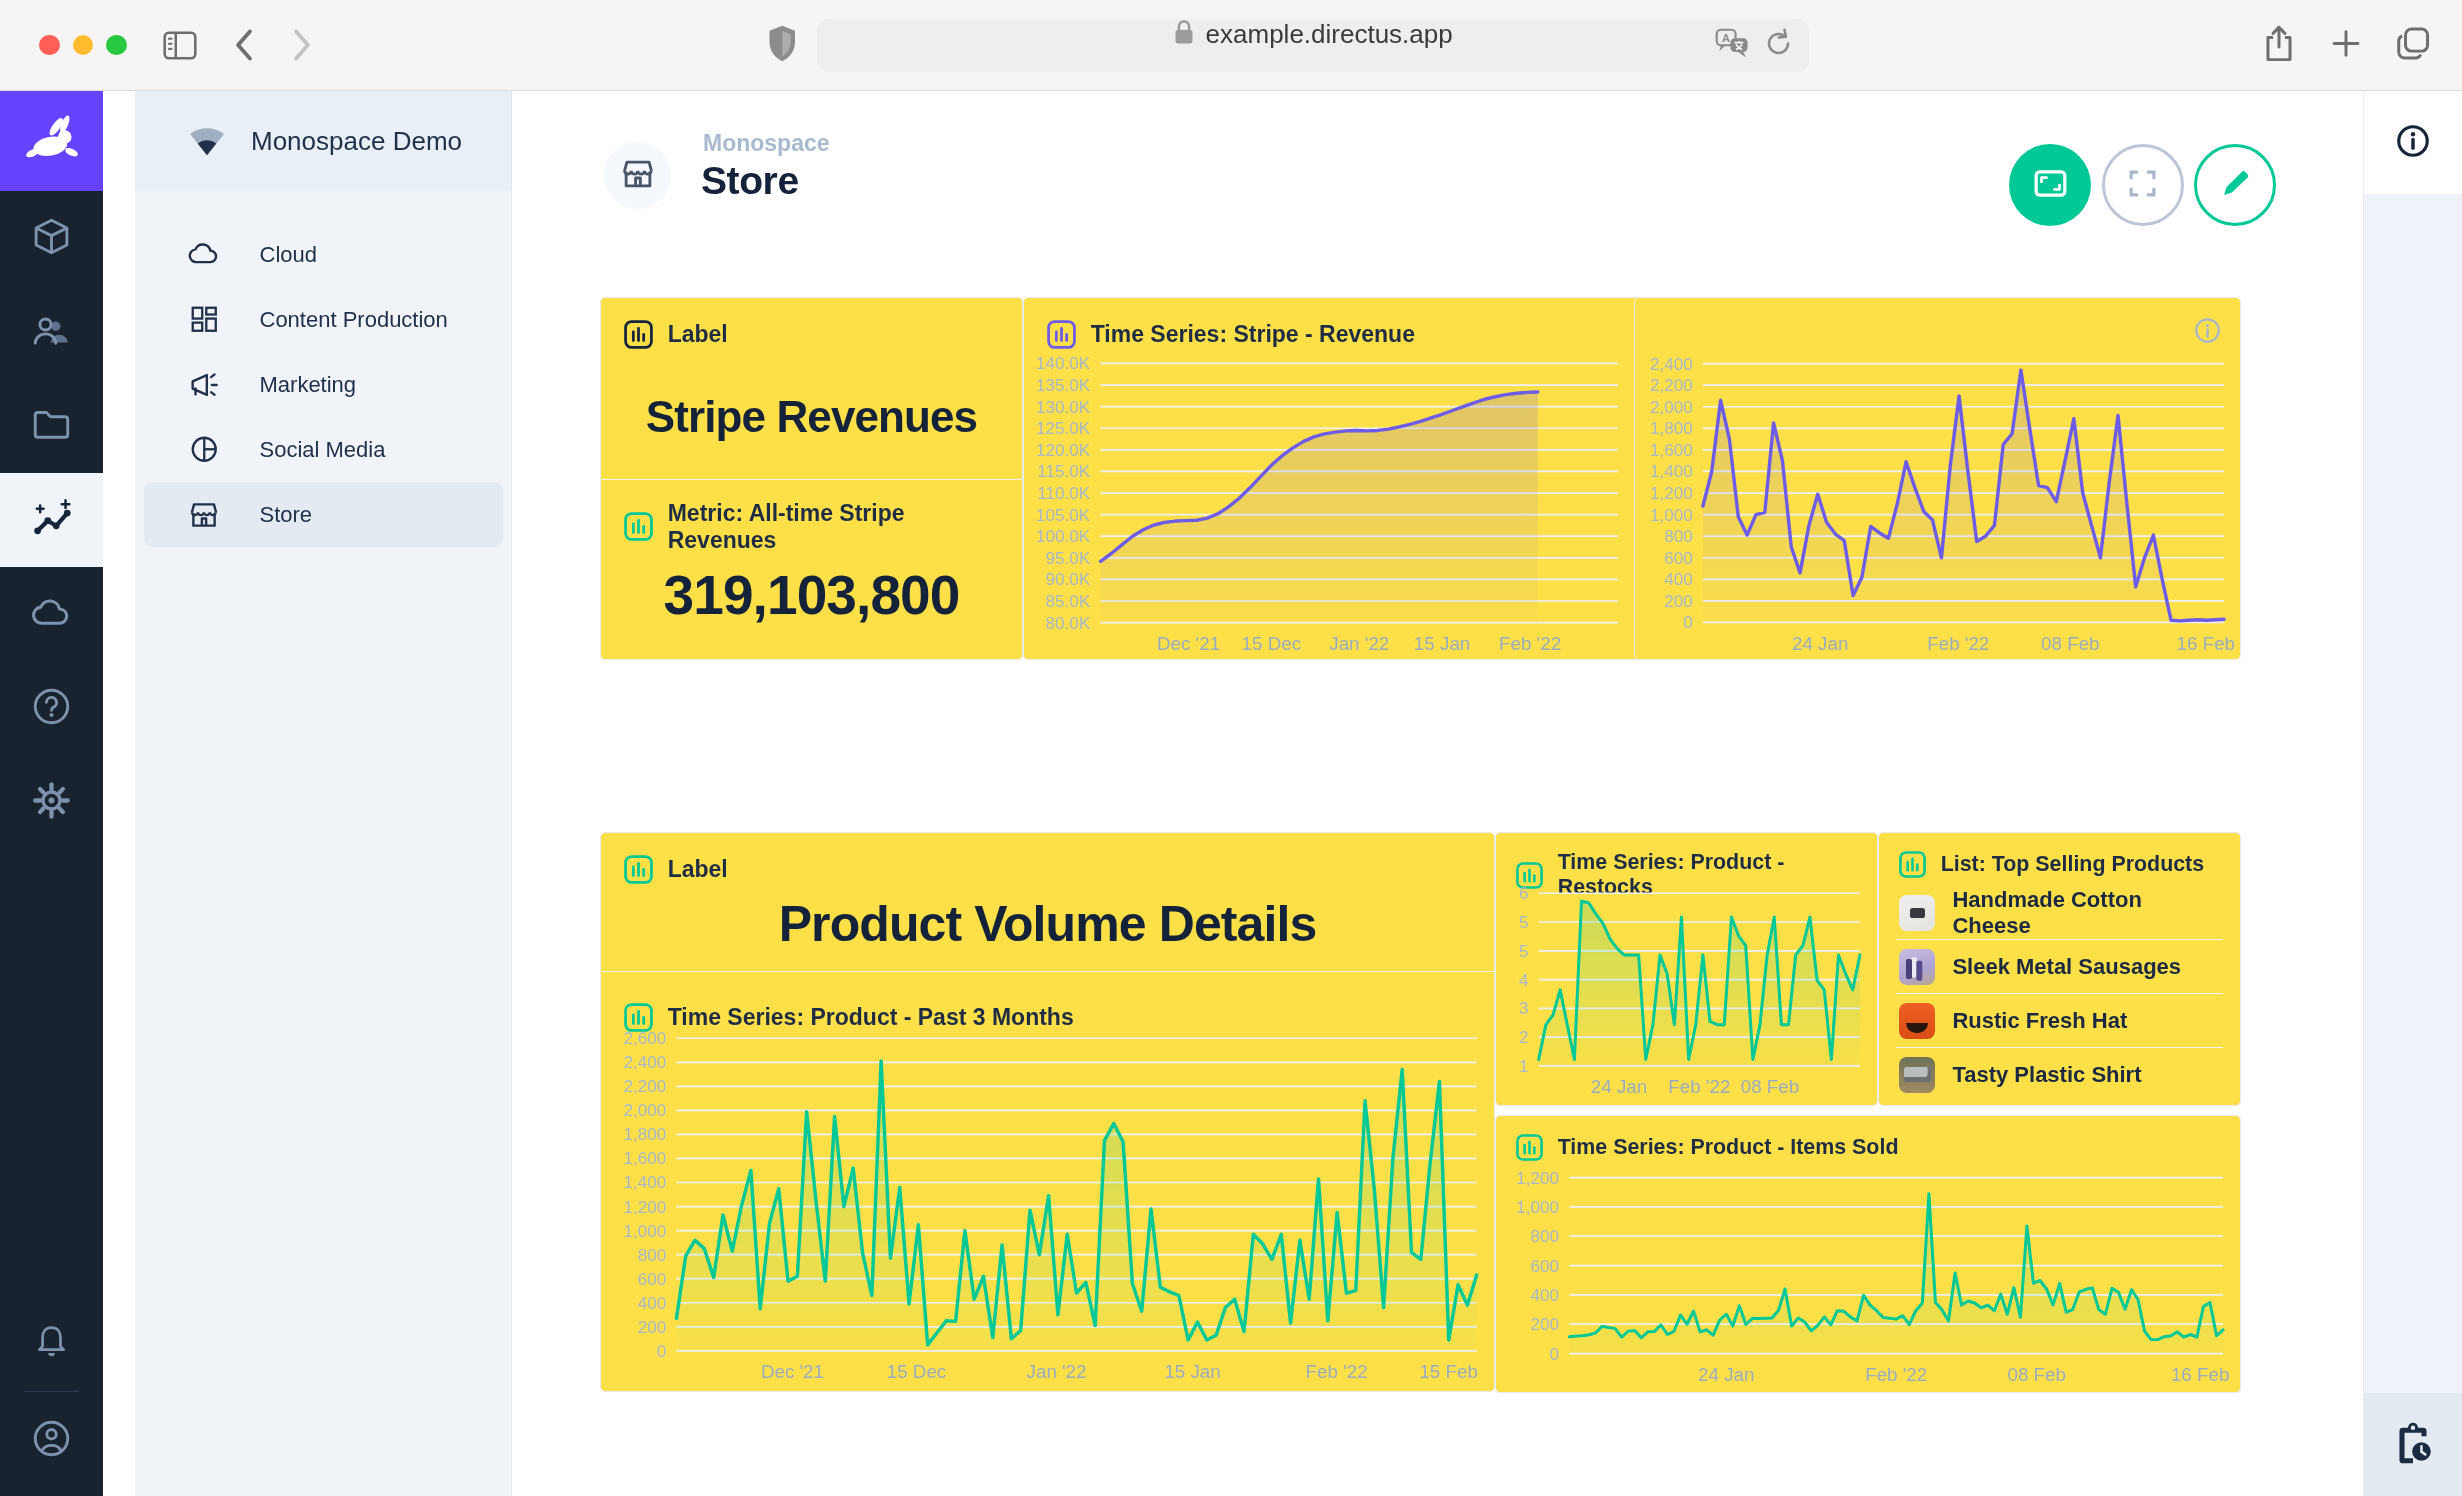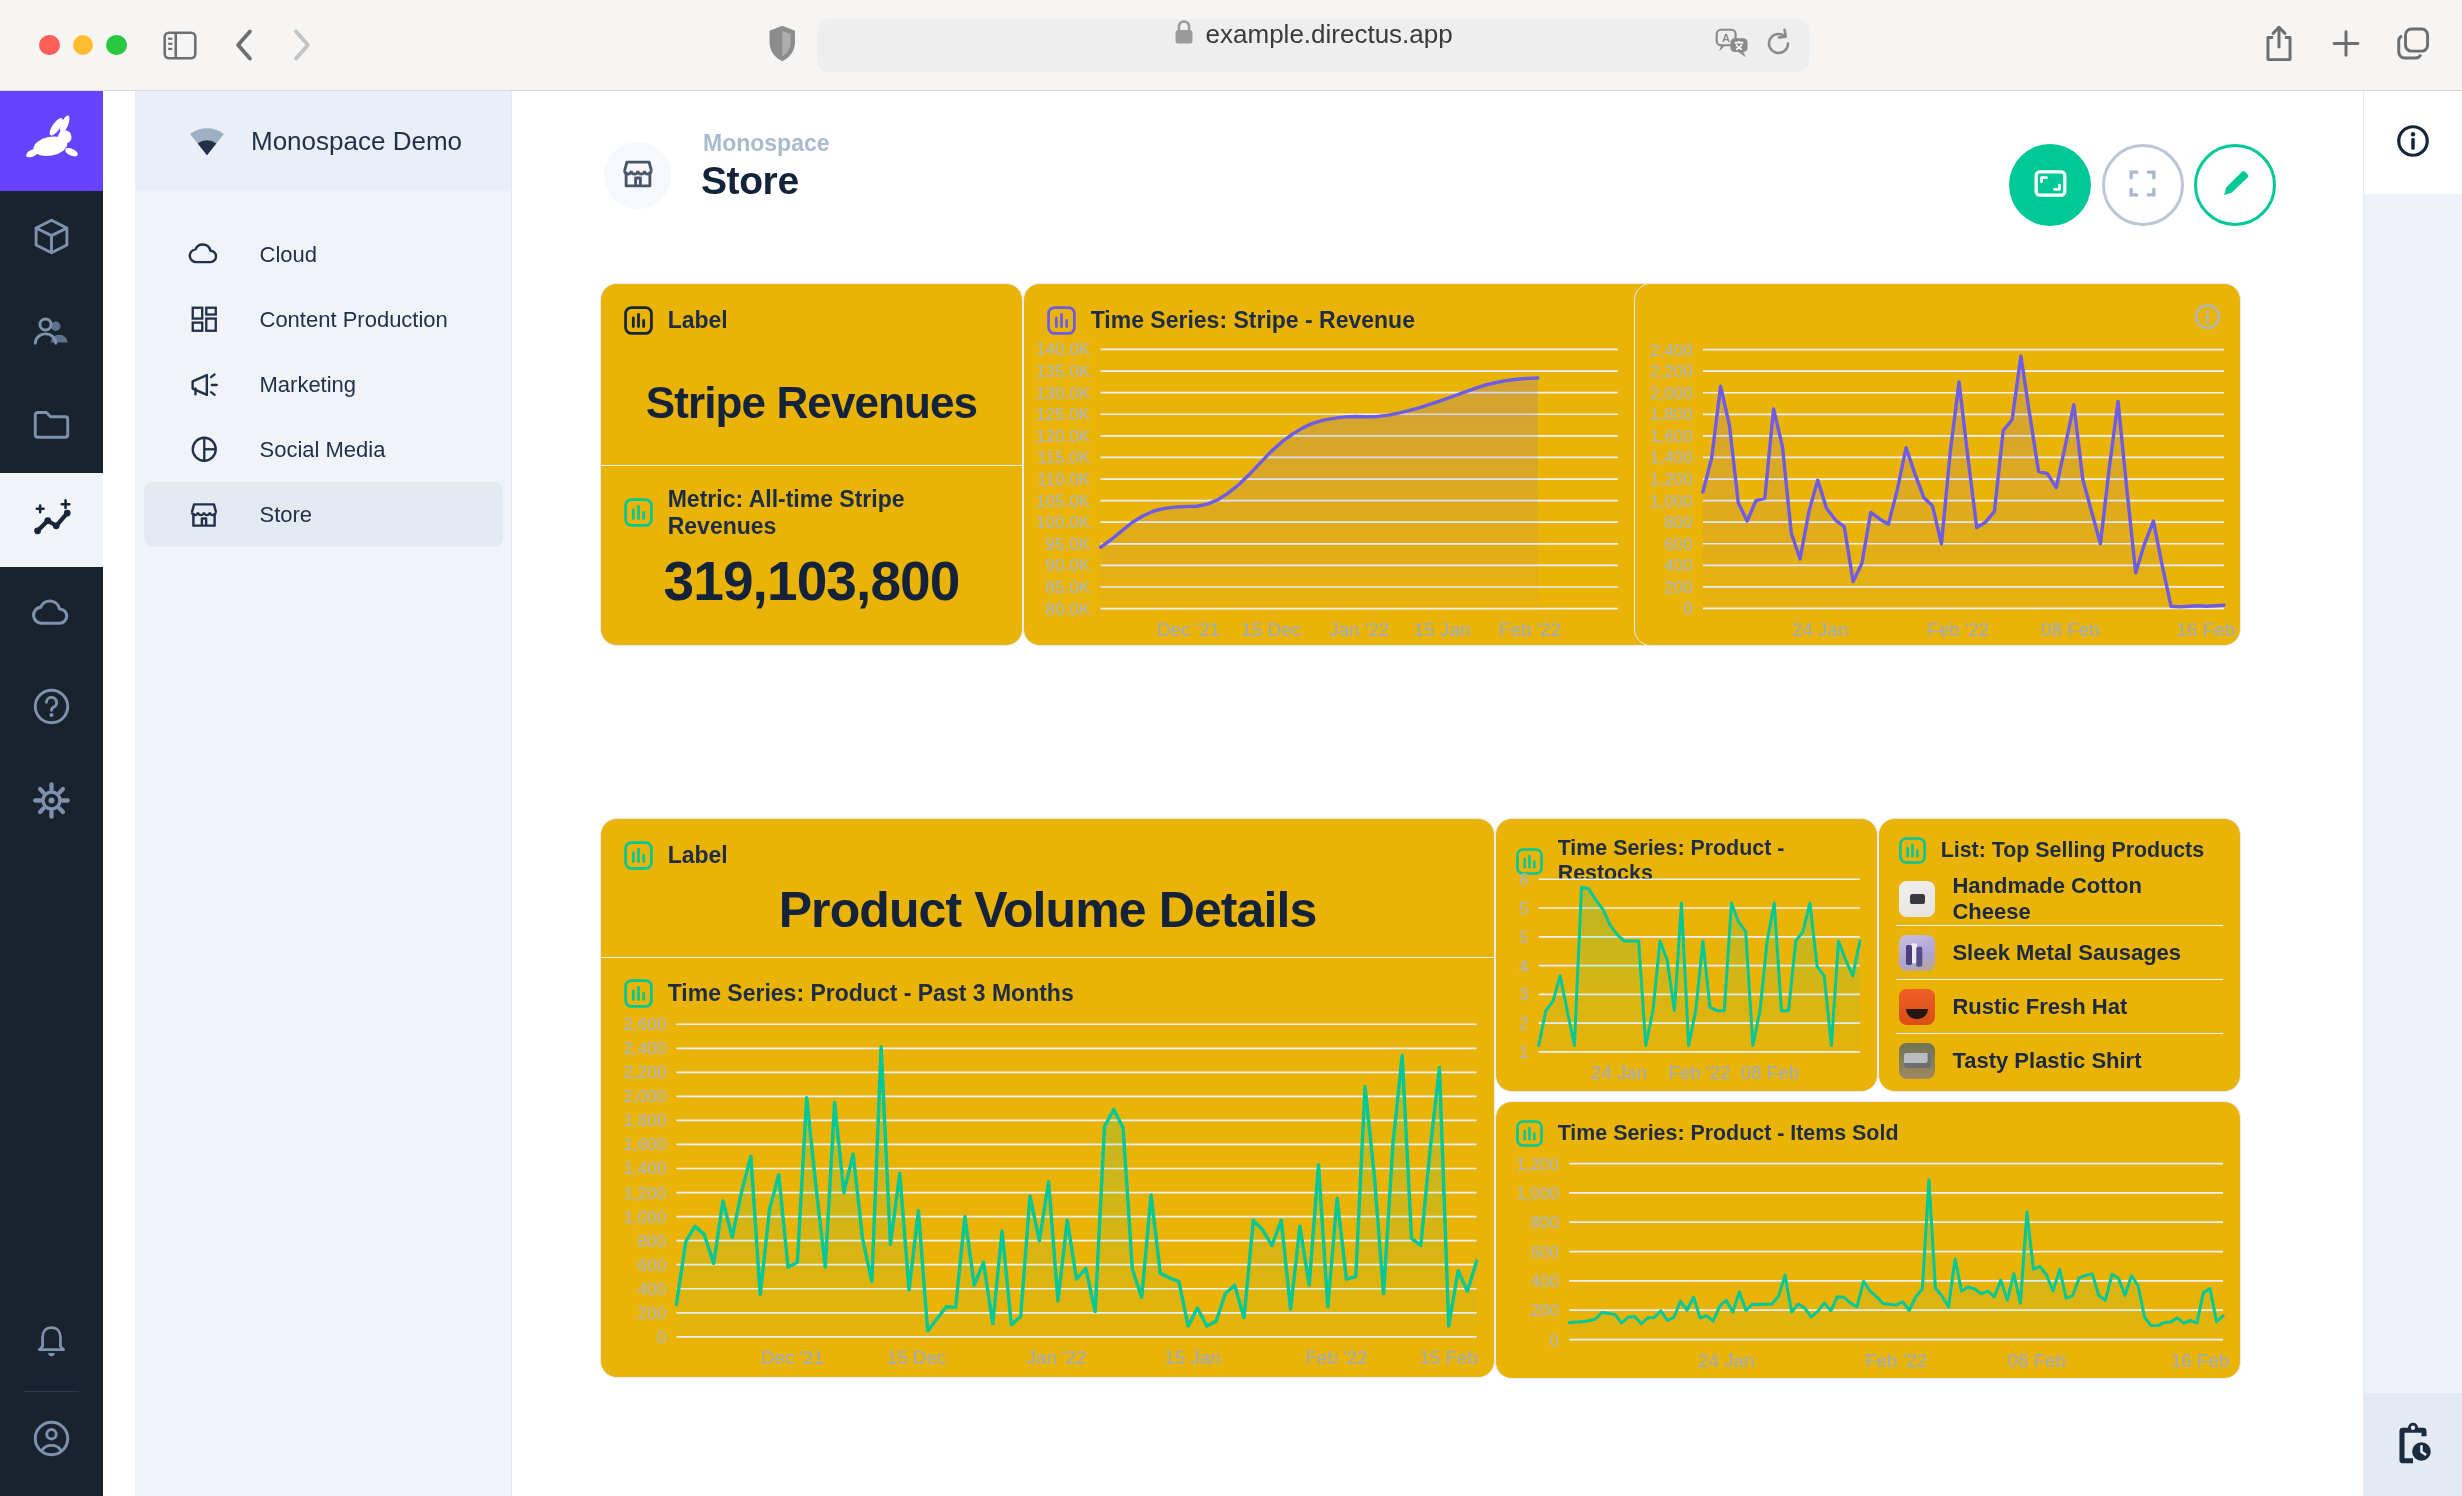--- a/index.html
+++ b/index.html
@@ -44,21 +44,21 @@
   .chip{position:absolute;left:60px;top:51px;width:67px;height:67px;border-radius:50%;background:#F5F8FC;
     display:flex;align-items:center;justify-content:center;color:#4A5568;}
   .breadcrumb{position:absolute;left:159px;top:39px;font-size:23px;font-weight:600;color:#A9BACF;}
   .page-title{position:absolute;left:157px;top:68px;font-size:39px;font-weight:700;color:#142339;letter-spacing:-0.4px;}
   .actions{position:absolute;right:55px;top:53px;display:flex;gap:10.3px;}
   .act-btn{width:82px;height:82px;border-radius:50%;display:flex;align-items:center;justify-content:center;box-sizing:border-box;}
   .act-btn.solid{background:#00C897;color:#fff;}
   .act-btn.ghost-gray{border:3.4px solid #BBC7D6;color:#A9B8CB;background:#fff;}
   .act-btn.ghost-green{border:3.4px solid #00C897;color:#00C897;background:#fff;}
   
-  .card{position:absolute;background:#eab308;border:1.7px solid #E7ECF3;border-radius:17px;box-sizing:border-box;}
+  .card{position:absolute;background:#fde047;border:1.7px solid #E7ECF3;border-radius:5px;box-sizing:border-box;margin-top:14px;}
   .card-header{display:flex;align-items:center;gap:13.7px;padding:20.5px 22px 0 22px;}
   .card-header .htitle{font-size:23px;font-weight:700;color:#1E2D44;}
   .picon{display:flex;}
   .picon.navy{color:#16263C}.picon.green{color:#00C897}.picon.purple{color:#6C5CE7}
   .big-label{position:absolute;left:0;right:0;text-align:center;font-weight:700;color:#142339;letter-spacing:-0.9px;}
   .divider-h{position:absolute;left:0;right:0;border-top:1.7px solid #EDF1F6;}
   .chart{position:absolute;}
   .info-btn{position:absolute;right:19px;top:19px;color:#A8B7CB;}
   
   .plist{position:absolute;left:17px;right:17px;top:53px;}
@@ -538,21 +538,21 @@
                   <line x1="12" y1="15" x2="12" y2="25"></line>
                   <line x1="18" y1="11" x2="18" y2="25"></line>
                   <line x1="24" y1="18" x2="24" y2="25"></line>
                 </g>
               </svg>
           </span>
           <span class="htitle">Label</span>
         </div>
         <div class="big-label" style="top:62px;font-size:50px;">Product Volume Details</div>
         <div class="divider-h" style="top:138px;"></div>
-        <div class="card-header" style="position:absolute;top:138px;left:0;right:0;text-align:right;">
+        <div class="card-header" style="position:absolute;top:148px;left:0;right:0;text-align:right;">
           <span class="picon green">
             <svg width="31" height="31" viewBox="0 0 36 36">
                 <rect x="3" y="3" width="30" height="30" rx="7" fill="none" stroke="currentColor" stroke-width="3.2"></rect>
                 <g stroke="currentColor" stroke-width="3.2" stroke-linecap="round">
                   <line x1="12" y1="15" x2="12" y2="25"></line>
                   <line x1="18" y1="11" x2="18" y2="25"></line>
                   <line x1="24" y1="18" x2="24" y2="25"></line>
                 </g>
               </svg>
           </span>

